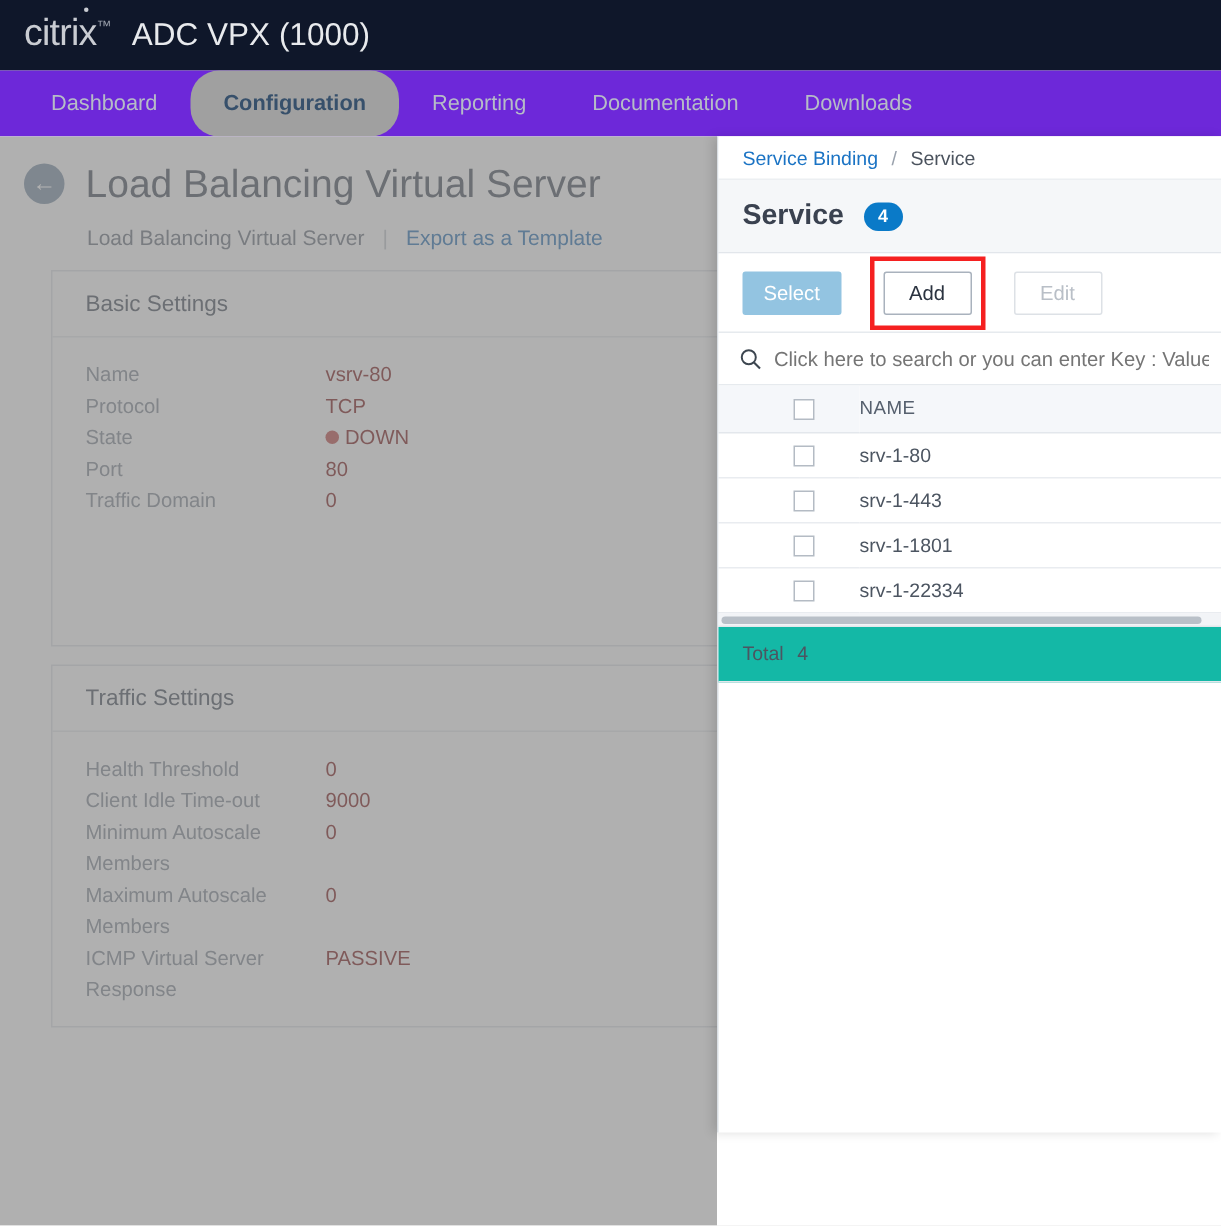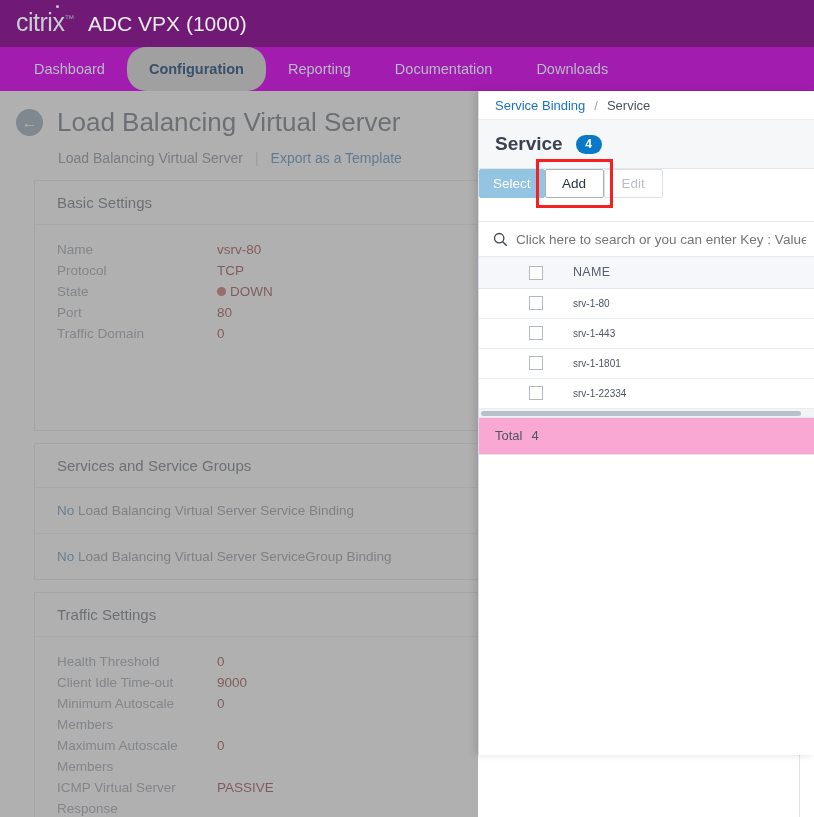--- a/index.html
+++ b/index.html
@@ -7,21 +7,21 @@
     width: 814px; height: 817px;
     font-family: "Liberation Sans", sans-serif;
     overflow: hidden;
     background: #ffffff;
   }
   #app { position: relative; width: 814px; height: 817px; background: #fff; }
 
   
   .brandbar {
     position: absolute; left: 0; top: 0; width: 814px; height: 47px;
-    background: #701a75;
+    background: #0f172a;
     display: flex; align-items: center;
   }
   .logo {
     margin-left: 16px;
     font-size: 25px; letter-spacing: -0.5px;
     color: #c9ccd2; font-weight: 400;
     position: relative; top: -1px;
   }
   .logo .dotx { position: relative; }
   .logo .dotx::after {
@@ -29,21 +29,21 @@
     width: 3px; height: 3px; border-radius: 50%; background: #c9ccd2;
   }
   .logo .tm { font-size: 10px; vertical-align: super; color: #9aa0ab; }
   .appname {
     margin-left: 14px; font-size: 21px; color: #e8eaed; font-weight: 400;
   }
 
   
   .navbar {
     position: absolute; left: 0; top: 47px; width: 814px; height: 44px;
-    background: #a21caf;
+    background: #6d28d9;
     display: flex; align-items: stretch;
     padding-left: 12px;
   }
   .navtab {
     display: flex; align-items: center; padding: 0 22px;
     font-size: 14.5px; color: #b6bcc7; cursor: pointer;
     border: none; background: transparent;
     font-family: "Liberation Sans", sans-serif;
   }
   .navtab.active { background: #a0a0a0; color: #37506b; font-weight: 700; border-radius: 19px; }
@@ -119,22 +119,22 @@
     padding-left: 16px; border-bottom: 1px solid #e2e6eb;
   }
   .panel-title { font-size: 19px; color: #3a4250; font-weight: bold; }
   .badge {
     margin-left: 13px; min-width: 26px; height: 19px; border-radius: 10px;
     background: #0a7ac8; color: #fff; font-size: 12px; font-weight: bold;
     display: flex; align-items: center; justify-content: center; padding: 0 7px;
   }
 
   .btnbar {
-    height: 53px; display: flex; align-items: flex-start; gap: 0;
-    background: #fff; border-bottom: 1px solid #e6eaee;
+    height: 53px; display: flex; align-items: center; gap: 28px;
+    padding-left: 16px; background: #fff; border-bottom: 1px solid #e6eaee;
   }
   .btn {
     height: 29px; min-width: 59px; padding: 0 13px;
     font-size: 13.5px; font-family: "Liberation Sans", sans-serif;
     border-radius: 2px; cursor: pointer;
   }
   .btn-select { background: #93c4e1; color: #fff; border: 1px solid #93c4e1; }
   .btn-add { background: #fff; color: #2b3340; border: 1px solid #a9b2bd; }
   .btn-edit { background: #fff; color: #b9bfc7; border: 1px solid #dde1e6; }
   .hl-wrap { position: relative; display: inline-flex; }
@@ -155,34 +155,34 @@
 
   table.tbl { width: 100%; border-collapse: collapse; table-layout: fixed; }
   table.tbl th, table.tbl td { text-align: left; }
   .th-cb, .td-cb { width: 94px; padding-left: 0; }
   .tbl thead th {
     height: 31px; background: #f5f7fa; font-size: 12.5px; color: #56606e;
     font-weight: normal; letter-spacing: 0.3px;
     border-bottom: 1px solid #e3e7ec;
   }
   .tbl tbody td {
-    height: 30px; font-size: 10px; color: #4c5561;
+    height: 30px; font-size: 13px; color: #4c5561;
     border-bottom: 1px solid #e9ecf0; background: #fff;
   }
   .cb {
     width: 14px; height: 14px; border: 1px solid #b4bbc4; background: #fff;
     display: inline-block; cursor: pointer; margin-left: 50px; vertical-align: middle;
   }
   .hscroll {
     height: 9px; background: #f2f4f7; border-bottom: 1px solid #e3e7ec;
     padding: 2px 2px;
   }
   .hscroll .thumb { height: 5px; width: 320px; background: #b9c0c8; border-radius: 3px; }
   .totalrow {
-    height: 37px; background: #f9a8d4; display: flex; align-items: center;
+    height: 37px; background: #14b8a6; display: flex; align-items: center;
     padding-left: 16px; font-size: 13px; color: #4c5561;
     border-bottom: 1px solid #e3e7ec;
   }
   .totalrow .tnum { margin-left: 9px; }
 </style>
 </head>
 <body>
 
 <div id="app">
 
@@ -232,31 +232,20 @@
           <span class="v">80</span>
         </div>
         <div class="kv">
           <span class="k">Traffic Domain</span>
           <span class="v">0</span>
         </div>
         <div class="spacer-sm"></div>
       </div>
     </div>
 
-    <div class="card">
-      <div class="card-hd">Services and Service Groups</div>
-      <div class="bindrow">
-        <span class="no">No</span>
-        <span>Load Balancing Virtual Server Service Binding</span>
-      </div>
-      <div class="bindrow">
-        <span class="no">No</span>
-        <span>Load Balancing Virtual Server ServiceGroup Binding</span>
-      </div>
-    </div>
 
     <div class="card">
       <div class="card-hd">Traffic Settings</div>
       <div class="card-body">
         <div class="kv">
           <span class="k">Health Threshold</span>
           <span class="v">0</span>
         </div>
         <div class="kv">
           <span class="k">Client Idle Time-out</span>

